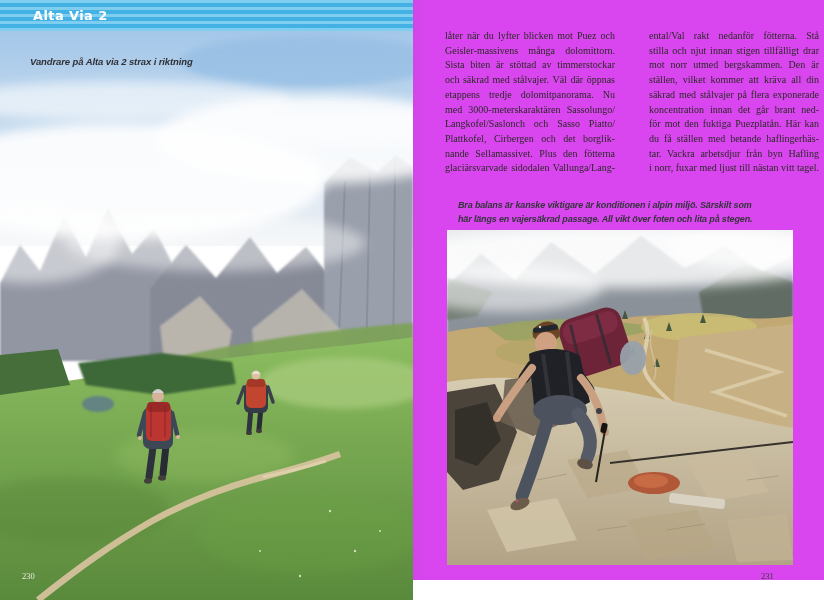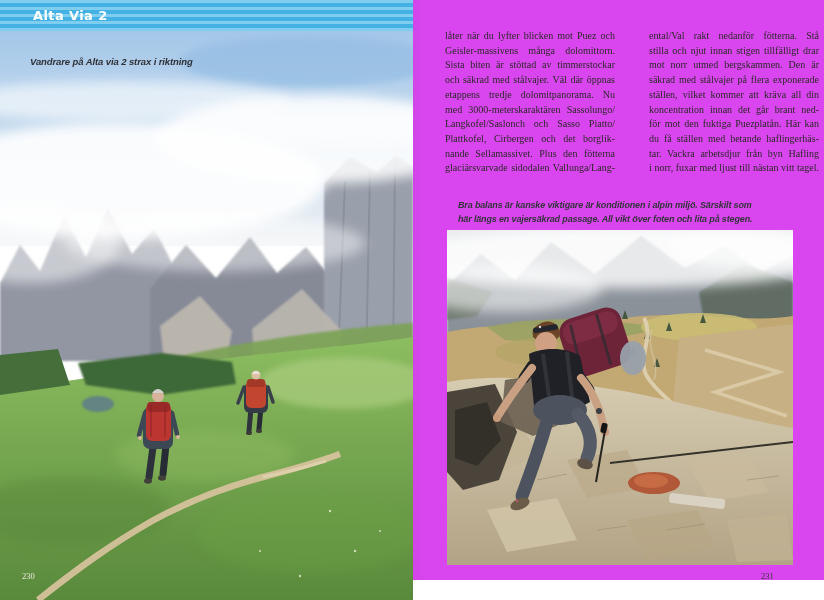--- a/index.html
+++ b/index.html
@@ -149,22 +149,22 @@
         <div class="bl">med 3000-meterskaraktären Sassolungo/</div>
         <div class="bl">Langkofel/Saslonch och Sasso Piatto/</div>
         <div class="bl">Plattkofel, Cirbergen och det borglik-</div>
         <div class="bl">nande Sellamassivet. Plus den fötterna</div>
         <div class="bl">glaciärsvarvade sidodalen Vallunga/Lang-</div>
       </div>
     <div class="col col2">
         <div class="bl">ental/Val rakt nedanför fötterna. Stå</div>
         <div class="bl">stilla och njut innan stigen tillfälligt drar</div>
         <div class="bl">mot norr utmed bergskammen. Den är</div>
+        <div class="bl">ställen, vilket kommer att kräva all din</div>
         <div class="bl">säkrad med stålvajer på flera exponerade</div>
-        <div class="bl">ställen, vilket kommer att kräva all din</div>
         <div class="bl">koncentration innan det går brant ned-</div>
         <div class="bl">för mot den fuktiga Puezplatån. Här kan</div>
         <div class="bl">du få ställen med betande haflingerhäs-</div>
         <div class="bl">tar. Vackra arbetsdjur från byn Hafling</div>
         <div class="bl">i norr, fuxar med ljust till nästan vitt tagel.</div>
       </div>
     <div class="caption cap-right">
         <div class="bl">Bra balans är kanske viktigare är konditionen i alpin miljö. Särskilt som</div>
         <div class="bl">här längs en vajersäkrad passage. All vikt över foten och lita på stegen.</div>
       </div>

